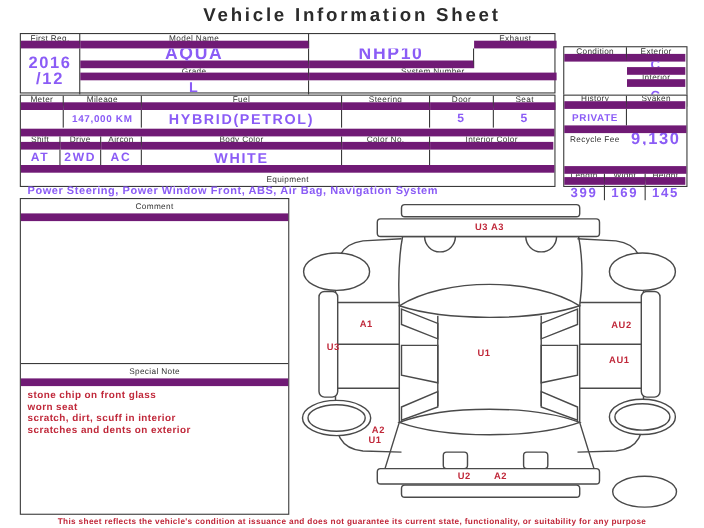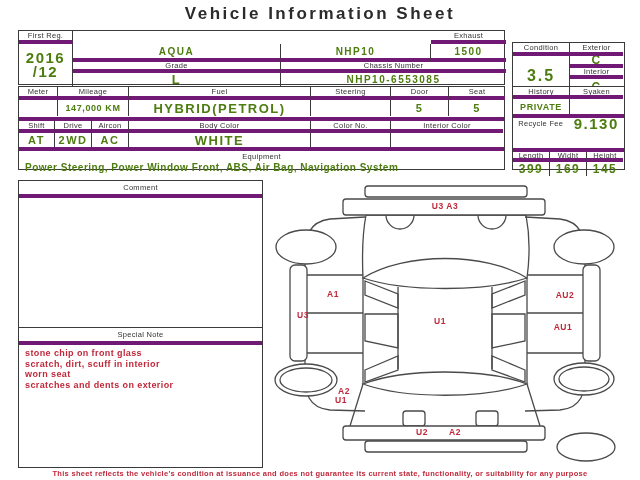--- a/index.html
+++ b/index.html
@@ -4,25 +4,25 @@
 <style>
   html,body{margin:0;padding:0;background:#fff;}
   .sheet{position:relative;width:640px;height:480px;background:#fff;
          font-family:"Liberation Sans",sans-serif;overflow:hidden;}
   .title{position:absolute;left:0;right:0;top:4px;text-align:center;
          font-size:17px;font-weight:600;letter-spacing:2.5px;color:#2b2b2b;}
   .blk{position:absolute;border:1.5px solid #3a3a3a;background:#fff;box-sizing:border-box;}
   .grid{display:grid;width:100%;height:100%;}
   .cell{display:flex;align-items:center;justify-content:center;overflow:hidden;box-sizing:border-box;}
   .bR{border-right:1px solid #3a3a3a;}
-  .bB{border-bottom:4px solid #701a75;}
+  .bB{border-bottom:7px solid #701a75;}
   .bT{border-top:1px solid #3a3a3a;}
   .hdr{font-size:7.5px;color:#333;letter-spacing:0.3px;}
-  .val{color:#4d7c0f;font-weight:700;letter-spacing:1.5px;}
-  .v15{font-size:15px;} .v14{font-size:10px;} .v13{font-size:13px;}
+  .val{color:#8b5cf6;font-weight:700;letter-spacing:1.5px;}
+  .v15{font-size:15px;} .v14{font-size:16px;} .v13{font-size:13px;}
   .v12{font-size:12px;} .v11{font-size:11px;} .v9{font-size:9px;letter-spacing:0.6px;}
   .v16{font-size:16px;letter-spacing:2px;}
   .left{justify-content:flex-start;padding-left:6px;}
   .top{align-items:flex-start;padding-top:1px;}
   .firstreg{flex-direction:column;line-height:14px;}
   .commentbox{display:flex;flex-direction:column;}
   .cb-hdr{height:13px;flex:0 0 13px;display:flex;align-items:center;justify-content:center;
           font-size:7.5px;color:#333;letter-spacing:0.3px;}
   .cb-space{flex:0 0 129px;}
   .cb-notes{flex:1;padding:3px 6px;color:#c0283a;font-weight:600;font-size:9px;
@@ -37,40 +37,38 @@
 </head>
 <body>
 
 <div class="sheet">
 
   <div class="title">Vehicle Information Sheet</div>
 
   <div class="blk" style="left:18px;top:30px;width:487px;height:55px;">
     <div class="grid" style="grid-template-columns:54px 208px 150px 75px;grid-template-rows:13px 18px 11px 13px;">
       <div class="cell hdr bR bB" style="grid-column:1;grid-row:1;">First Reg.</div>
+      <div class="cell hdr bR bB" style="grid-column:2;grid-row:1;">Model Name</div>
       <div class="cell hdr bB" style="grid-column:4;grid-row:1;">Exhaust</div>
       <div class="cell val v15 bR firstreg" style="grid-column:1;grid-row:2/5;">
         <span>2016</span>
         <span>/12</span>
       </div>
       <div class="cell val v14 bR bB" style="grid-column:2;grid-row:2;">AQUA</div>
       <div class="cell val v14 bR bB" style="grid-column:3;grid-row:2;">NHP10</div>
-      <div class="cell val v14 bB" style="grid-column:4;grid-row:2;">1500</div>
       <div class="cell hdr bR bB" style="grid-column:2;grid-row:3;">Grade</div>
-      <div class="cell hdr bB" style="grid-column:3/5;grid-row:3;">Chassis Number</div>
+      <div class="cell hdr bB" style="grid-column:3/5;grid-row:3;">System Number</div>
       <div class="cell val v13 bR" style="grid-column:2;grid-row:4;">L</div>
-      <div class="cell val v14" style="grid-column:3/5;grid-row:4;">NHP10-6553085</div>
     </div>
   </div>
 
   <div class="blk" style="left:512px;top:42px;width:113px;height:55px;">
     <div class="grid" style="grid-template-columns:57px 53px;grid-template-rows:13px 12px 11px 16px;">
       <div class="cell hdr bR bB" style="grid-column:1;grid-row:1;">Condition</div>
       <div class="cell hdr bB" style="grid-column:2;grid-row:1;">Exterior</div>
-      <div class="cell val v16 bR" style="grid-column:1;grid-row:2/5;">3.5</div>
       <div class="cell val v12 bB" style="grid-column:2;grid-row:2;">C</div>
       <div class="cell hdr bB" style="grid-column:2;grid-row:3;">Interior</div>
       <div class="cell val v12" style="grid-column:2;grid-row:4;">C</div>
     </div>
   </div>
 
   <div class="blk" style="left:18px;top:86px;width:487px;height:84px;">
     <div class="grid bB" style="grid-template-columns:39px 71px 182px 80px 58px 56px;grid-template-rows:13px 16px;height:30px;">
       <div class="cell hdr bR bB">Meter</div>
       <div class="cell hdr bR bB">Mileage</div>
@@ -125,22 +123,22 @@
       <div class="cell val v12">145</div>
     </div>
   </div>
 
   <div class="blk commentbox" style="left:18px;top:180px;width:245px;height:288px;">
     <div class="cb-hdr bB">Comment</div>
     <div class="cb-space"></div>
     <div class="cb-hdr bT bB">Special Note</div>
     <div class="cb-notes">
       <div>stone chip on front glass</div>
+      <div>worn seat</div>
       <div>scratch, dirt, scuff in interior</div>
-      <div>worn seat</div>
       <div>scratches and dents on exterior</div>
     </div>
   </div>
 
   <svg style="position:absolute;left:270px;top:178px;" width="365" height="290" viewBox="0 0 365 290">
 
     <path class="ln" d="M 96 37 H 256"></path>
     <path class="ln" d="M 96 37 C 92 58 92 78 93 100"></path>
     <path class="ln" d="M 256 37 C 260 58 260 78 257 100"></path>
     <path class="ln" d="M 116 37 A 14 14 0 0 0 144 37"></path>

